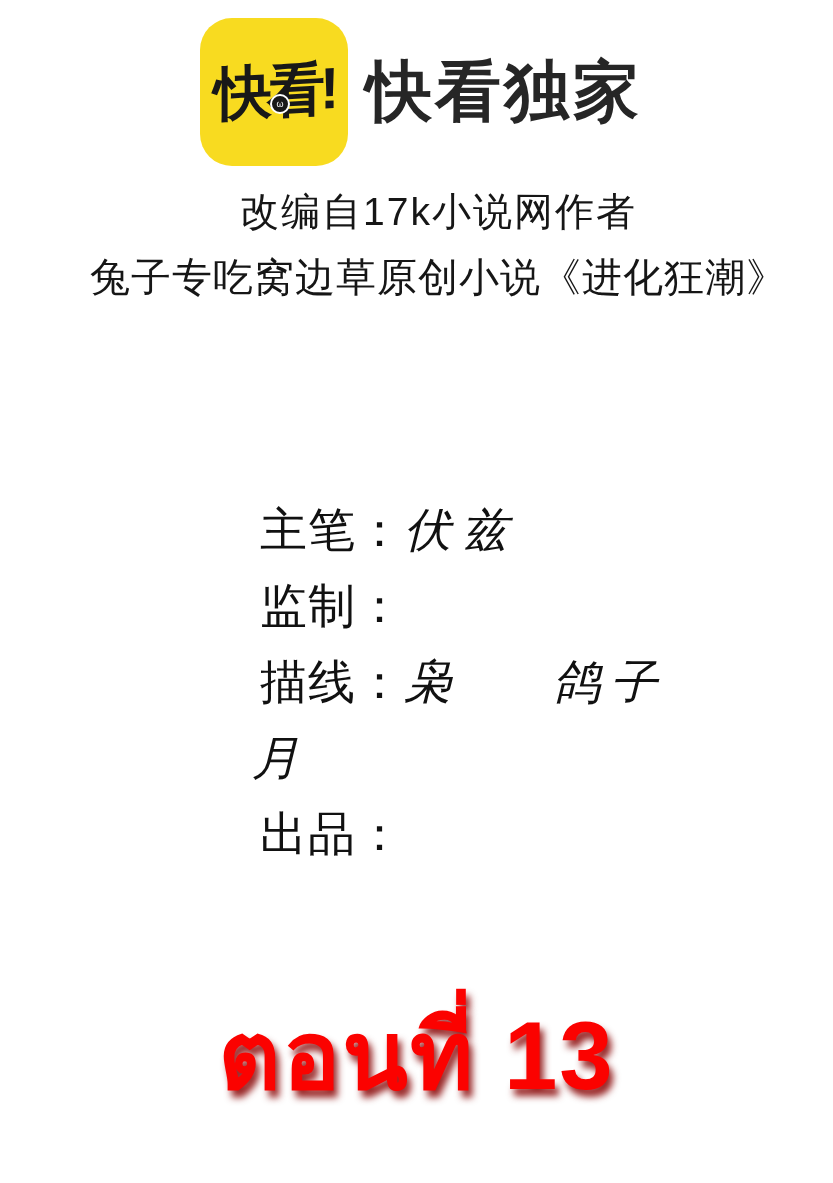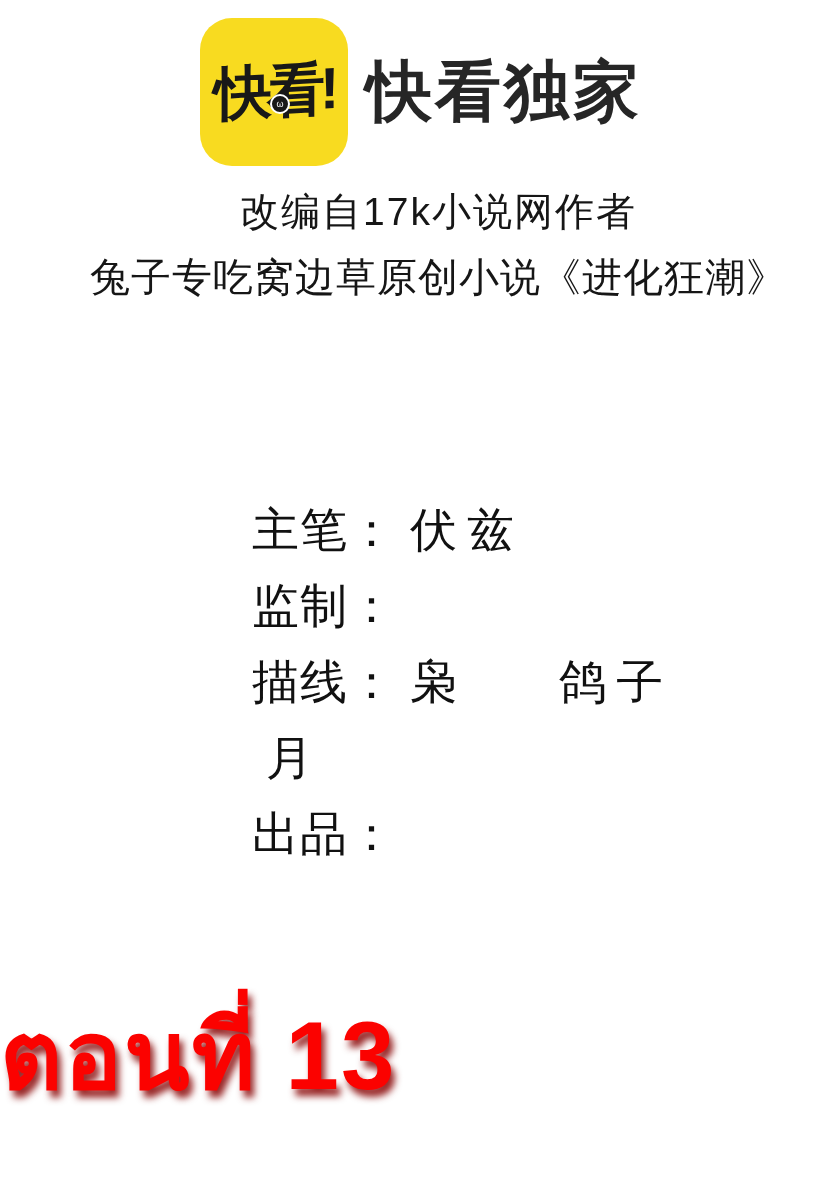--- a/index.html
+++ b/index.html
@@ -101,34 +101,36 @@
   .credit-row {
     height: 76px;
     display: flex;
     align-items: center;
     font-size: 47px;
     color: #111111;
     white-space: nowrap;
   }
   .credit-label {
     letter-spacing: 1px;
+    margin-left: 8px;
   }
   .credit-value {
-    margin-left: 14px;
+    margin-left: 0;
     letter-spacing: 10px;
     white-space: pre;
+    font-style: italic;
   }
 
   
   .episode-title {
     position: absolute;
     left: 0;
     top: 1002px;
     width: 833px;
-    text-align: left;
+    text-align: center;
     font-size: 96px;
     line-height: 1.12;
     font-weight: 800;
     color: #FB0200;
     text-shadow: 4px 7px 7px rgba(135, 0, 0, 0.85);
     letter-spacing: 2px;
     white-space: nowrap;
   }
 </style>
 </head>

